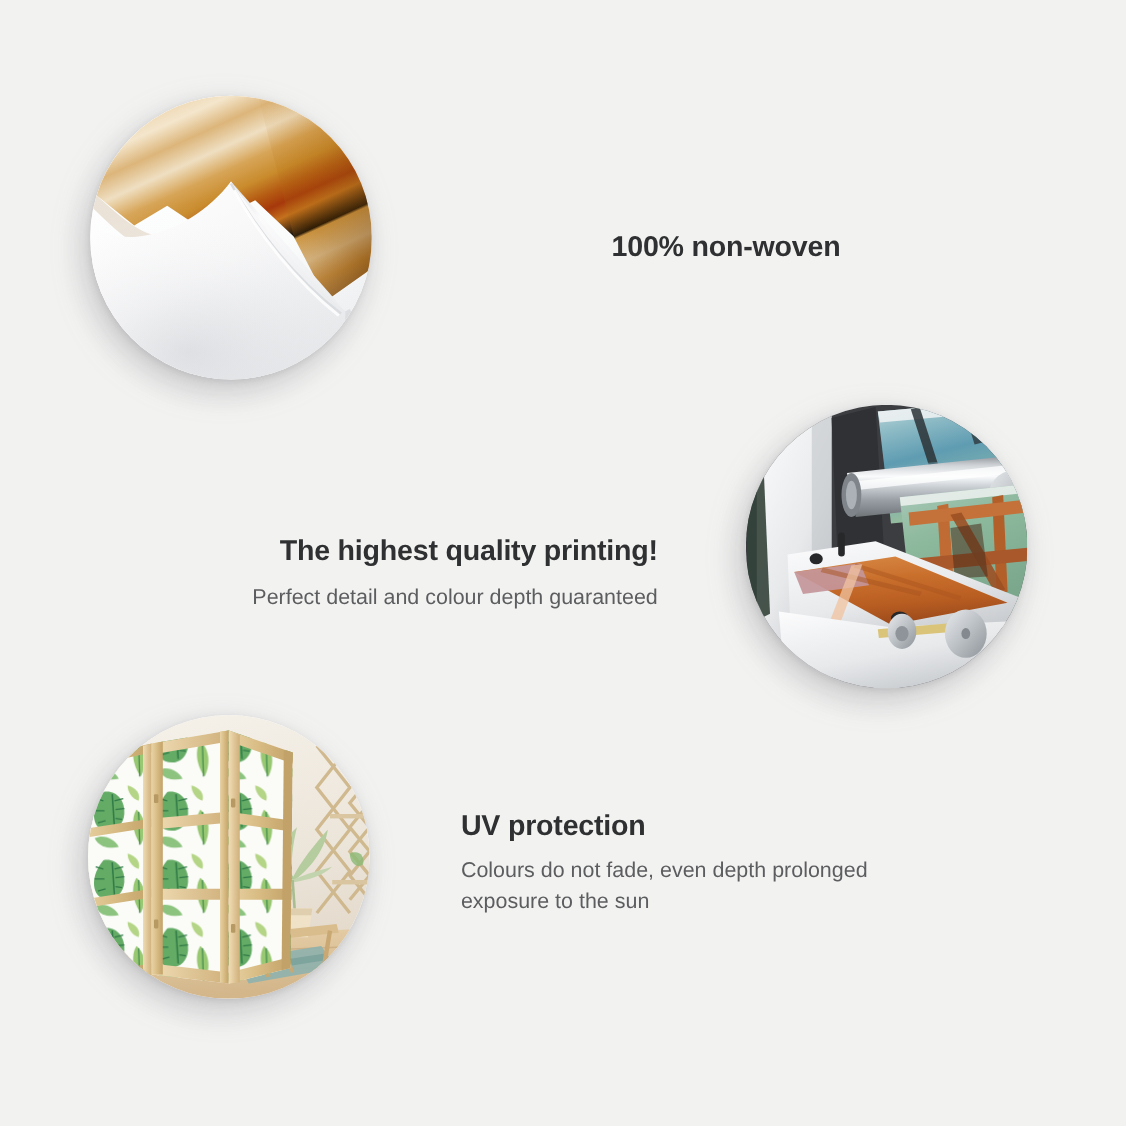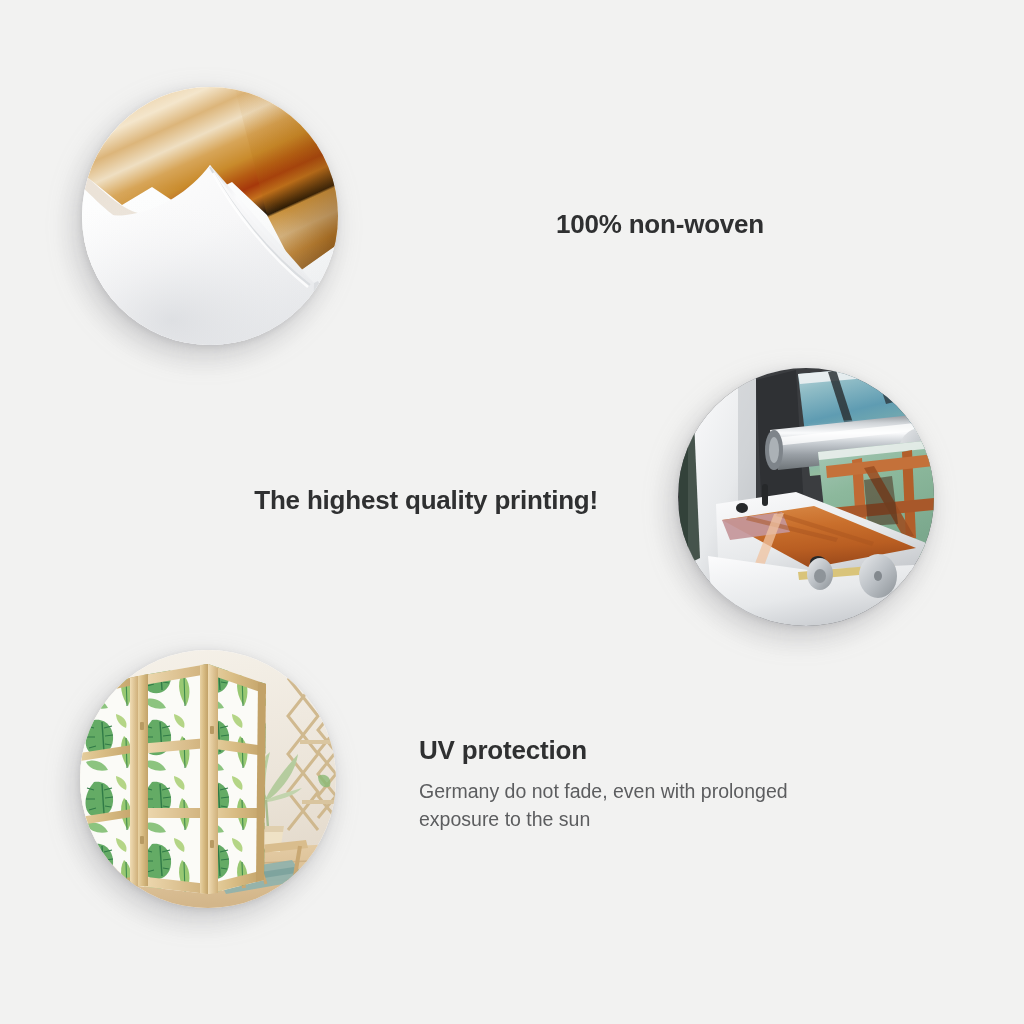--- a/index.html
+++ b/index.html
@@ -246,20 +246,21 @@
           <rect x="84" y="116" width="6" height="22" rx="3" fill="#26282a"></rect>
         </g>
 
         <path d="M 0,60 L 16,52 L 22,190 L 2,200 Z" fill="#33423a" opacity="0.9"></path>
       </svg>
     </div>
   </div>
 
   <div class="feature-text" id="text-printing">
     <h2 class="feature-title">The highest quality printing!</h2>
+    <p class="feature-desc">Perfect detail and colour depth guaranteed</p>
   </div>
 
   <div class="circle-wrap" id="circle-uv">
     <div class="circle-clip">
       <svg viewBox="0 0 256 258" preserveAspectRatio="xMidYMid slice">
         <defs>
           <linearGradient id="u-wall" x1="0" y1="0" x2="0.2" y2="1">
             <stop offset="0" stop-color="#f6f2ea"></stop>
             <stop offset="0.6" stop-color="#ece5da"></stop>
             <stop offset="1" stop-color="#e2d8c9"></stop>
@@ -378,16 +379,16 @@
           <rect x="60" y="186" width="4" height="8" rx="1" fill="#b79a63"></rect>
           <rect x="130" y="76" width="4" height="8" rx="1" fill="#b79a63"></rect>
           <rect x="130" y="190" width="4" height="8" rx="1" fill="#b79a63"></rect>
         </g>
       </svg>
     </div>
   </div>
 
   <div class="feature-text" id="text-uv">
     <h2 class="feature-title">UV protection</h2>
-    <p class="feature-desc">Germany do not fade, even with prolonged exposure to the sun</p>
+    <p class="feature-desc">Colours do not fade, even depth prolonged exposure to the sun</p>
   </div>
 
 </div>
 
 </body></html>

